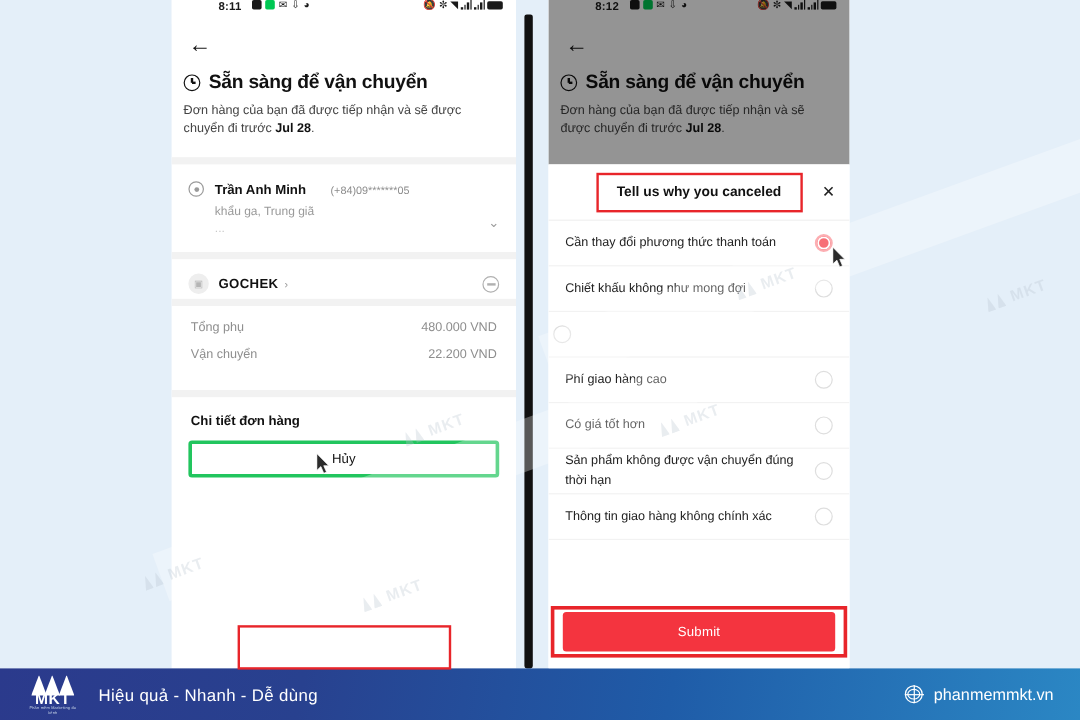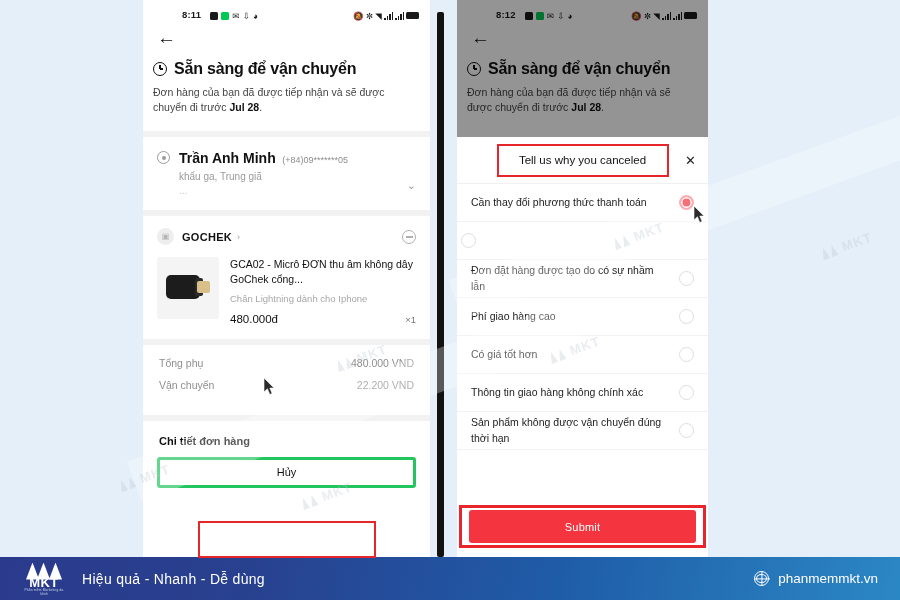--- a/index.html
+++ b/index.html
@@ -29,21 +29,21 @@
     left: 437px; top: 12px;
     width: 7px; height: 545px;
     background: #111;
     border-radius: 2px;
   }
 
   
   .statusbar {
     height: 20px;
     display: flex;
-    align-items: flex-end;
+    align-items: flex-start;
     font-size: 9px;
     color: #1a1a1a;
     padding: 0 7px;
     background: #ffffff;
     letter-spacing: .2px;
   }
   .sb-time { margin-left: 32px; font-weight: 600; font-size: 9.5px; }
   .sb-left-icons { display: flex; gap: 3px; align-items: center; margin-left: 9px; }
   .sb-spacer { flex: 1; }
   .sb-right-icons { display: flex; gap: 2px; align-items: center; margin-right: 4px; }
@@ -89,22 +89,22 @@
   .address { padding: 12px 16px 14px 14px; position: relative; }
   .addr-row { display: flex; gap: 9px; }
   .pin-icon {
     width: 13px; height: 13px; border: 1.5px solid #9a9a9a; border-radius: 50%;
     position: relative; flex: 0 0 auto; margin-top: 2px;
   }
   .pin-icon::after {
     content:""; position:absolute; width:4px; height:4px; border-radius:50%;
     background:#9a9a9a; left:50%; top:50%; transform:translate(-50%,-50%);
   }
-  .addr-name { font-size: 14px; font-weight: 700; color: #111; }
-  .addr-phone { font-size: 9px; color: #8c8c8c; margin-left: 2px; font-weight: 400; }
+  .addr-name { font-size: 11px; font-weight: 700; color: #111; }
+  .addr-phone { font-size: 9px; color: #8c8c8c; margin-left: 16px; font-weight: 400; }
   .addr-line2 { font-size: 10px; color: #9a9a9a; margin-top: 4px; }
   .addr-line3 { font-size: 10px; color: #c8c8c8; margin-top: 3px; }
   .chev {
     position: absolute; right: 14px; bottom: 18px;
     font-size: 11px; color: #9a9a9a;
   }
 
   
   .shop { padding: 12px 14px 4px 14px; display: flex; align-items: center; }
   .shop-avatar {
@@ -175,21 +175,21 @@
   }
   .sheet {
     position: absolute; left: 0; top: 137px; width: 100%; height: 420px;
     background: #fff; z-index: 6;
     display: flex; flex-direction: column;
   }
   .sheet-head {
     height: 47px; display: flex; align-items: center; justify-content: center;
     position: relative; border-bottom: 1px solid #f0f0f0;
   }
-  .sheet-title { font-size: 11.5px; font-weight: 400; color: #111; }
+  .sheet-title { font-size: 11.5px; font-weight: 700; color: #111; }
   .sheet-close {
     position: absolute; right: 12px; top: 50%; transform: translateY(-50%);
     font-size: 13px; color: #222;
   }
   .hl-sheet-title {
     position: absolute; left: 40px; top: 7px; width: 172px; height: 33px;
     border: 2.5px solid #e8252a; z-index: 12; pointer-events: none;
   }
   .reasons { flex: 1; overflow: hidden; }
   .reason {
@@ -369,35 +369,20 @@
           <span>▣</span>
         </span>
       <span class="shop-name">GOCHEK</span>
       <span class="shop-chev">›</span>
       <span class="shop-spacer"></span>
       <span class="shop-action">
           <i></i>
         </span>
     </div>
 
-    <div class="product">
-      <div class="prod-thumb">
-        <span class="mic-body"></span>
-        <span class="mic-tail"></span>
-        <span class="mic-conn"></span>
-      </div>
-      <div class="prod-info">
-        <div class="prod-title">GCA02 - Micrô ĐƠN thu âm không dây GoChek cổng...</div>
-        <div class="prod-variant">Chân Lightning dành cho Iphone</div>
-        <div class="prod-priceline">
-          <span class="prod-price">480.000đ</span>
-          <span class="prod-qty">×1</span>
-        </div>
-      </div>
-    </div>
 
     <div class="sep"></div>
 
     <div class="summary">
       <div class="srow">
         <span class="k">Tổng phụ</span>
         <span class="v">480.000 VND</span>
       </div>
       <div class="srow">
         <span class="k">Vận chuyển</span>
@@ -472,40 +457,40 @@
         <span class="sheet-close">✕</span>
         <span class="hl-sheet-title"></span>
       </div>
 
       <div class="reasons">
         <div class="reason">
           <span class="reason-label">Cần thay đổi phương thức thanh toán</span>
           <span class="radio on"></span>
         </div>
         <div class="reason">
+          <span class="reason-label">Chiết khấu không như mong đợi</span>
           <span class="radio"></span>
         </div>
         <div class="reason">
-          <span class="reason-label">Đơn đặt hàng được tạo do có sự nhầm lẫn</span>
           <span class="radio"></span>
         </div>
         <div class="reason">
           <span class="reason-label">Phí giao hàng cao</span>
           <span class="radio"></span>
         </div>
         <div class="reason">
           <span class="reason-label">Có giá tốt hơn</span>
           <span class="radio"></span>
         </div>
         <div class="reason">
+          <span class="reason-label">Sản phẩm không được vận chuyển đúng thời hạn</span>
+          <span class="radio"></span>
+        </div>
+        <div class="reason">
           <span class="reason-label">Thông tin giao hàng không chính xác</span>
-          <span class="radio"></span>
-        </div>
-        <div class="reason">
-          <span class="reason-label">Sản phẩm không được vận chuyển đúng thời hạn</span>
           <span class="radio"></span>
         </div>
       </div>
 
       <div class="sheet-foot">
         <div class="btn-submit">Submit</div>
       </div>
     </div>
   </div>
 

